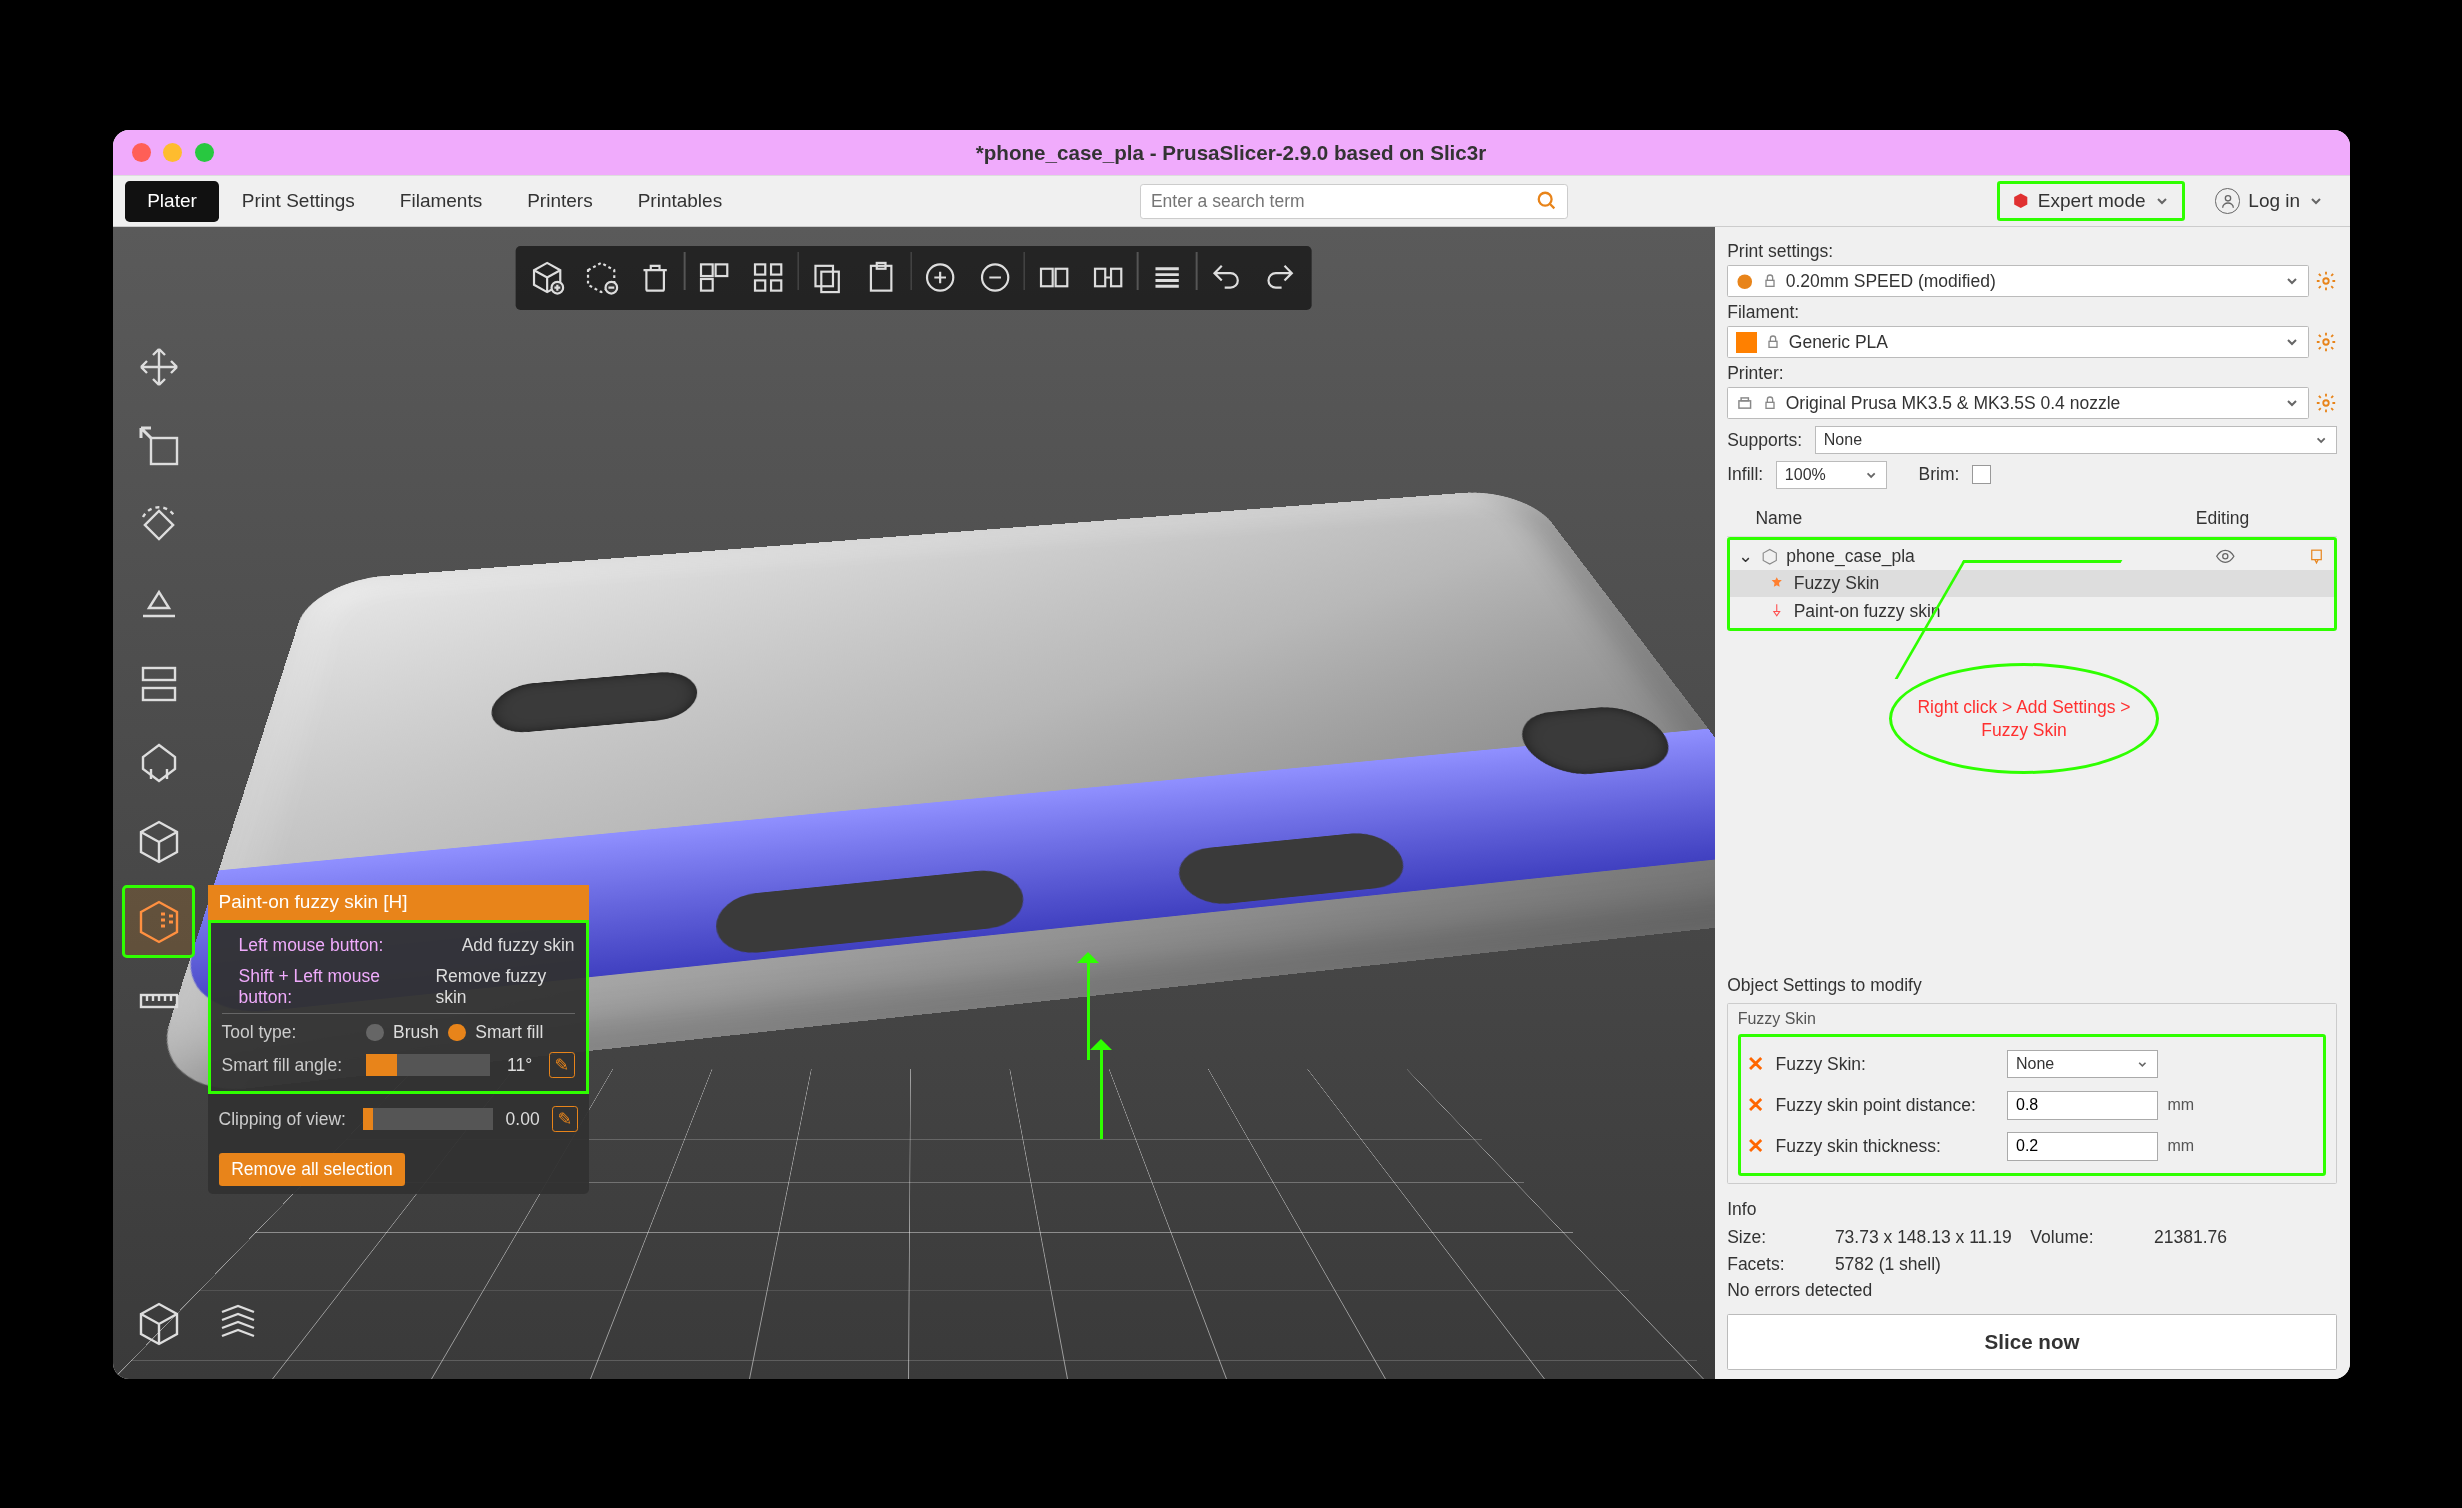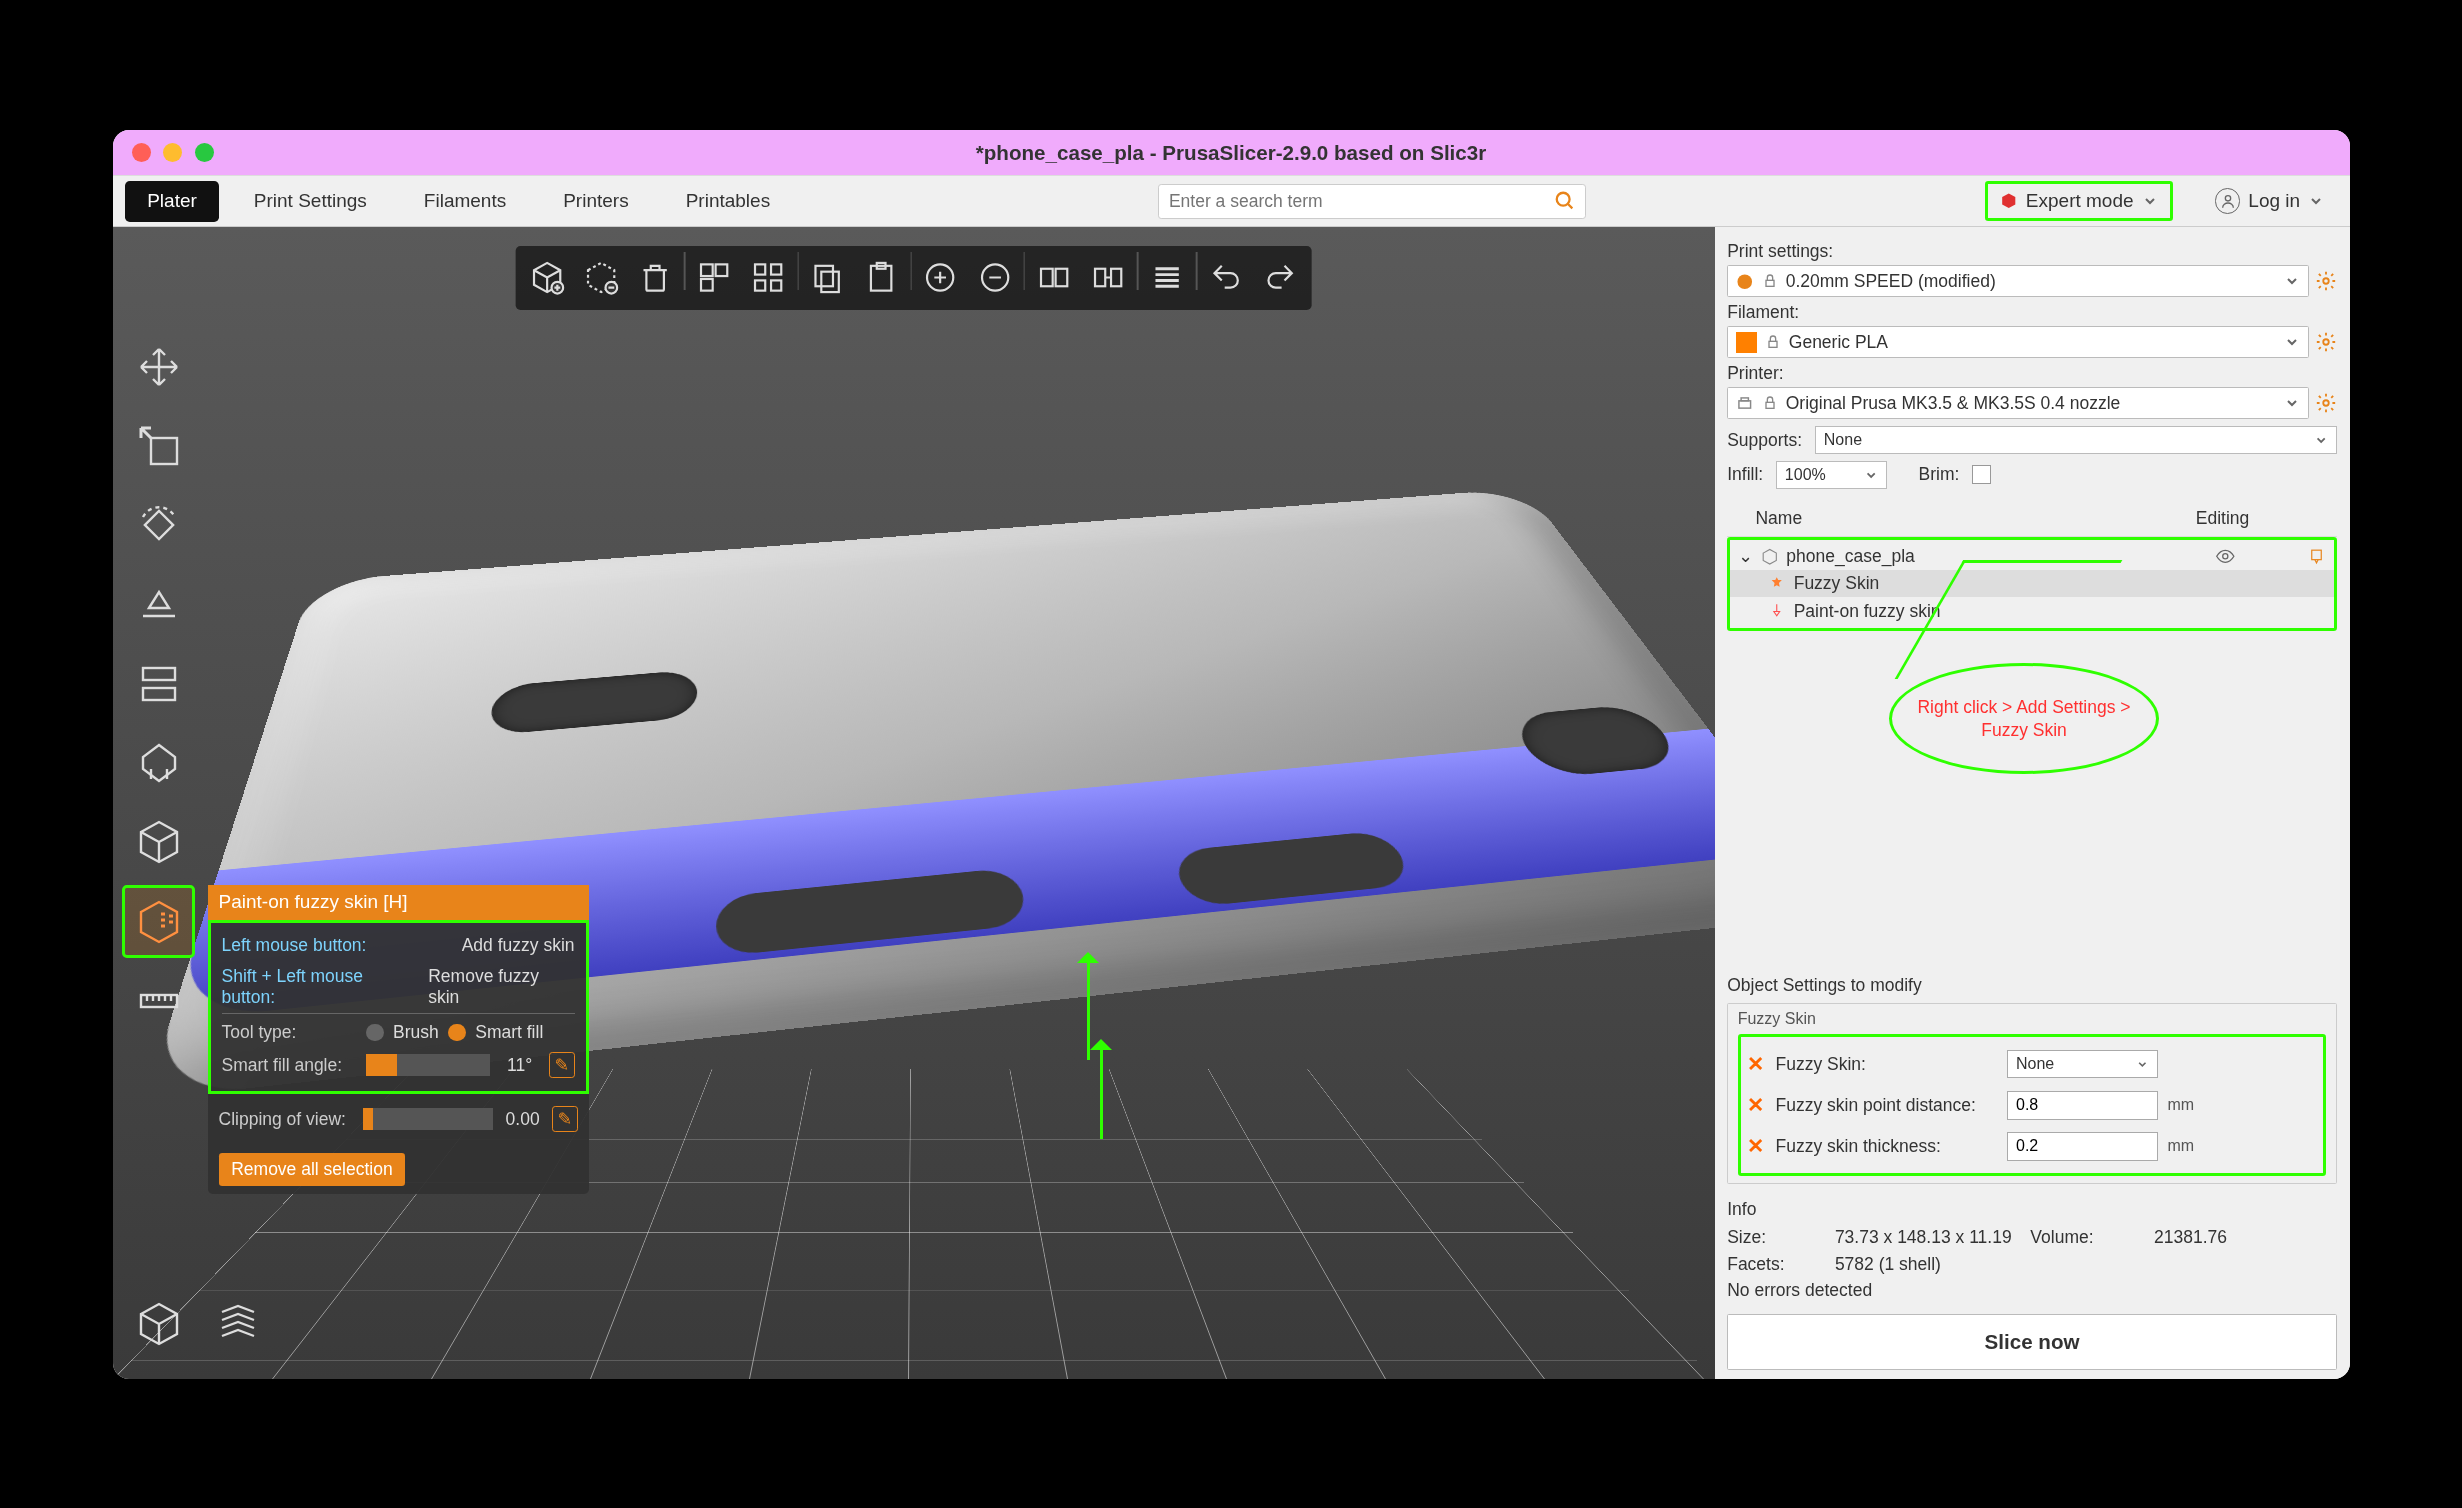--- a/index.html
+++ b/index.html
@@ -5,21 +5,21 @@
 * { box-sizing: border-box; margin: 0; padding: 0; font-family: -apple-system, BlinkMacSystemFont, "Segoe UI", Arial, sans-serif; }
 body { background: #000; width: 2462px; height: 1509px; display: flex; align-items: center; justify-content: center; }
 .window { width: 2237px; height: 1249px; background: #f0f0f0; border-radius: 16px; overflow: hidden; display: flex; flex-direction: column; box-shadow: 0 0 32px rgba(0,0,0,0.5); position: relative; }
 .titlebar { height: 46px; background: #f0abfc; display: flex; align-items: center; padding: 14px 19px; border-bottom: 0.8px solid #ddd; position: relative; }
 .traffic { display: flex; gap: 12.7px; }
 .traffic span { width: 19px; height: 19px; border-radius: 50%; display: block; }
 .tr-red { background: #ff5f57; }
 .tr-yel { background: #febc2e; }
 .tr-grn { background: #28c840; }
 .title { position: absolute; left: 0; right: 0; text-align: center; font-size: 20.6px; font-weight: 600; color: #333; pointer-events: none; }
-.toolbar { height: 51px; background: #f0f0f0; display: flex; align-items: center; padding: 0 12.7px; gap: 13px; border-bottom: 0.8px solid #ccc; }
+.toolbar { height: 51px; background: #f0f0f0; display: flex; align-items: center; padding: 0 12.7px; gap: 1px; border-bottom: 0.8px solid #ccc; }
 .tab { padding: 9.5px 22px; font-size: 19px; color: #333; cursor: pointer; border-radius: 4.8px; }
 .tab.active { background: #111; color: #fff; }
 .spacer { flex: 1; }
 .search { width: 428px; height: 35px; border: 0.8px solid #ccc; border-radius: 3.2px; display: flex; align-items: center; padding: 0 9.5px; background: #fff; }
 .search input { border: none; outline: none; flex: 1; font-size: 17.5px; color: #888; background: transparent; }
 .search-icon { width: 22px; height: 22px; color: #e8841a; }
 .mode-btn { display: flex; align-items: center; gap: 8px; border: 3.2px solid #2fff00; padding: 6.3px 12.7px; font-size: 19px; color: #333; cursor: pointer; border-radius: 3.2px; margin-left: 32px; }
 .hex-icon { width: 17.5px; height: 17.5px; }
 .login-btn { display: flex; align-items: center; gap: 8px; padding: 6.3px 12.7px; font-size: 19px; color: #333; cursor: pointer; margin-left: 16px; }
 .user-icon { width: 25.4px; height: 25.4px; border: 1.6px solid #666; border-radius: 50%; display: flex; align-items: center; justify-content: center; }
@@ -38,21 +38,21 @@
 .left-toolbar { position: absolute; left: 9.5px; top: 103px; display: flex; flex-direction: column; gap: 6.3px; }
 .left-toolbar .lbtn { width: 73px; height: 73px; display: flex; align-items: center; justify-content: center; cursor: pointer; border-radius: 4.8px; color: #ddd; }
 .left-toolbar .lbtn.active { border: 3.2px solid #2fff00; background: rgba(255,140,0,0.15); }
 .left-toolbar-bottom { position: absolute; left: 9.5px; bottom: 19px; display: flex; gap: 6.3px; }
 .left-toolbar-bottom .lbtn { width: 73px; height: 73px; display: flex; align-items: center; justify-content: center; cursor: pointer; border-radius: 4.8px; color: #ddd; }
 .gizmo-panel { position: absolute; left: 95px; top: 658px; width: 381px; background: rgba(50,50,50,0.95); border-radius: 4.8px; color: #ddd; font-size: 17.5px; }
 .gizmo-title { background: #e8841a; color: #fff; padding: 6.3px 11px; font-size: 19px; }
 .gizmo-body { padding: 8px 11px; }
 .gizmo-body.highlighted { border: 3.2px solid #2fff00; }
 .gizmo-row { display: flex; align-items: center; padding: 4.8px 0; gap: 9.5px; }
-.gizmo-label { color: #7dd3fc; width: 198px; }
+.gizmo-label { color: #f0abfc; width: 198px; margin-left: 17px; }
 .gizmo-label2 { color: #ccc; width: 135px; }
 .radio { width: 17.5px; height: 17.5px; border-radius: 50%; background: #666; display: inline-block; }
 .radio.on { background: #e8841a; }
 .slider-track { flex:1; height: 22px; background: linear-gradient(90deg, #e8841a 25%, #555 25%); }
 .edit-icon { width: 25.4px; height: 25.4px; border: 1.6px solid #e8841a; border-radius: 3.2px; display: flex; align-items: center; justify-content: center; color: #e8841a; }
 .remove-btn { background: #e8841a; color: #fff; padding: 6.3px 12.7px; border-radius: 3.2px; margin: 8px 11px; display: inline-block; cursor: pointer; font-size: 17.5px; }
 .green-arrow { position: absolute; left: 974px; top: 730px; width: 3.2px; height: 103px; background: #2fff00; }
 .green-arrow::before { content: ''; position: absolute; top: -16px; left: -9.5px; border: 11px solid transparent; border-bottom-color: #2fff00; }
 .green-arrow2 { position: absolute; left: 987px; top: 817px; width: 3.2px; height: 95px; background: #2fff00; }
 .green-arrow2::before { content: ''; position: absolute; top: -16px; left: -9.5px; border: 11px solid transparent; border-bottom-color: #2fff00; }

